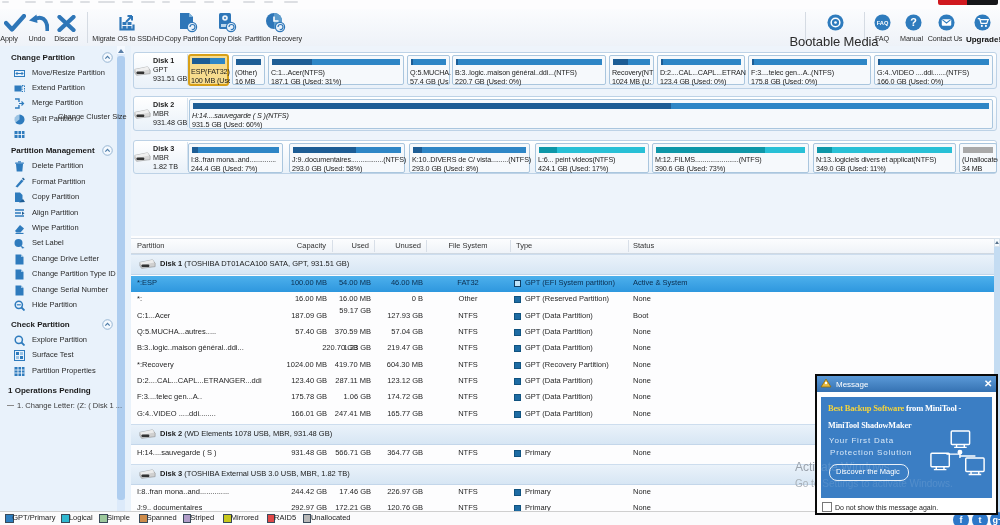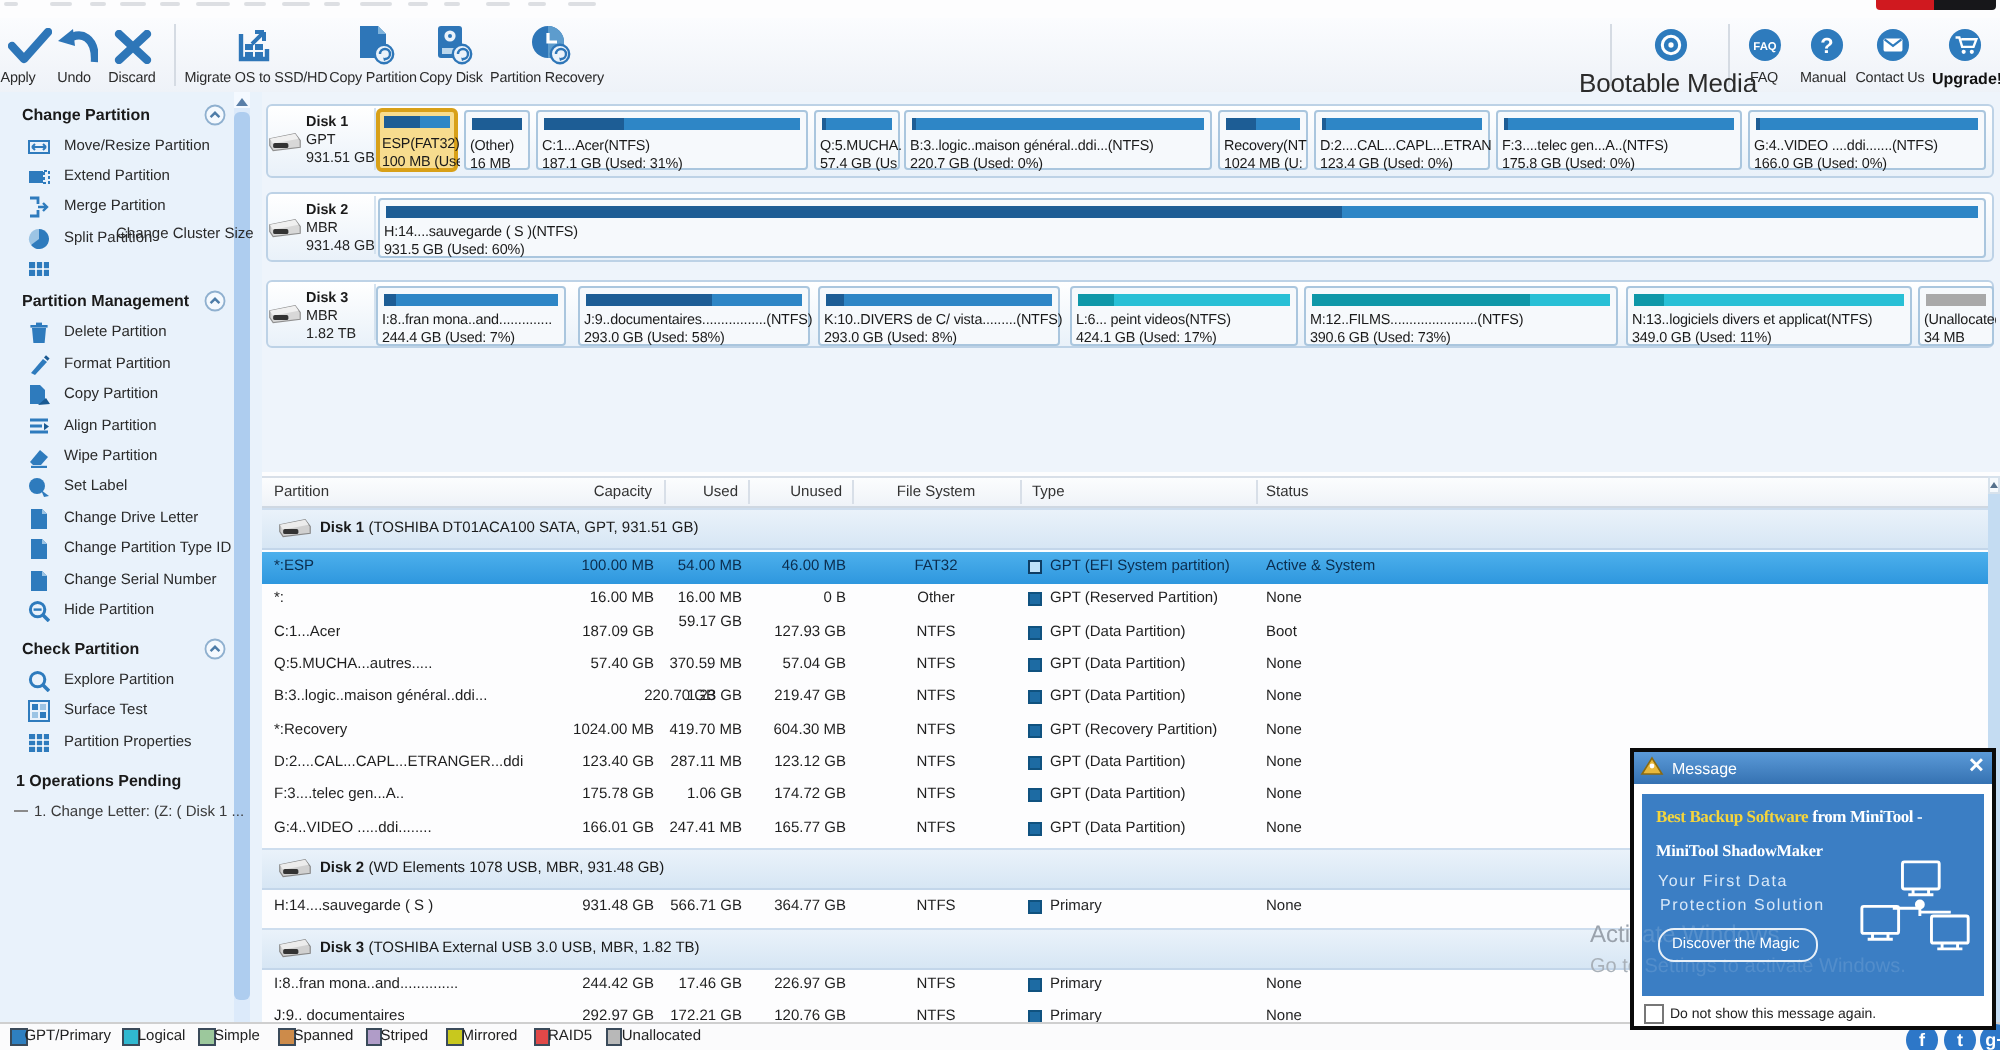--- a/index.html
+++ b/index.html
@@ -288,21 +288,21 @@
 <path d="M1 4 L16 1 L18 4 L3 7 Z" fill="#f0f0f0"></path>
 <rect x="3" y="6.5" width="9" height="3" fill="#333" rx="1"></rect>
 </svg>
 <div class="txt" style="left:153px;top:100.5px;font-size:7.2px;font-weight:bold;color:#1a1a1a;">Disk 2</div>
 <div class="txt" style="left:153px;top:109.5px;font-size:7.2px;color:#222;">MBR</div>
 <div class="txt" style="left:153px;top:118.5px;font-size:7.2px;color:#222;">931.48 GB</div>
 <div class="ab" style="left:187px;top:98px;width:1px;height:29px;background:#d4e2ef;"></div>
 <div class="ab" style="left:189px;top:98.5px;width:804px;height:30px;background:#f6f9fc;border:1px solid #aac6de;border-radius:2px;box-sizing:border-box;"></div>
 <div class="ab" style="left:193px;top:102.5px;width:796px;height:6px;background:#2e86c6;"></div>
 <div class="ab" style="left:193px;top:102.5px;width:478px;height:6px;background:#1d5d95;"></div>
-<div class="ab" style="left:192px;top:111.0px;width:802px;height:9px;overflow:hidden;font-size:7.2px;letter-spacing:-.1px;color:#1a1a1a;white-space:nowrap;">H:14....sauvegarde ( S )(NTFS)</div>
+<div class="ab" style="left:192px;top:111.0px;width:802px;height:9px;overflow:hidden;font-size:7.2px;letter-spacing:-.1px;color:#1a1a1a;white-space:nowrap;font-style:italic;">H:14....sauvegarde ( S )(NTFS)</div>
 <div class="ab" style="left:192px;top:120.0px;width:802px;height:9px;overflow:hidden;font-size:7.2px;letter-spacing:-.1px;color:#1a1a1a;white-space:nowrap;">931.5 GB (Used: 60%)</div>
 <div class="ab" style="left:133px;top:140px;width:862px;height:32px;background:linear-gradient(#ffffff,#e9f1f9);border:1px solid #bdd2e6;border-radius:3px;"></div>
 <svg class="ab" style="left:133px;top:152.0px" width="19" height="11" viewBox="0 0 20 13">
 <path d="M1 4 L16 1 L19 5 L19 9 L3 11 L1 8 Z" fill="#d8d8d8" stroke="#909090" stroke-width=".7"></path>
 <path d="M1 4 L16 1 L18 4 L3 7 Z" fill="#f0f0f0"></path>
 <rect x="3" y="6.5" width="9" height="3" fill="#333" rx="1"></rect>
 </svg>
 <div class="txt" style="left:153px;top:144.5px;font-size:7.2px;font-weight:bold;color:#1a1a1a;">Disk 3</div>
 <div class="txt" style="left:153px;top:153.5px;font-size:7.2px;color:#222;">MBR</div>
 <div class="txt" style="left:153px;top:162.5px;font-size:7.2px;color:#222;">1.82 TB</div>

